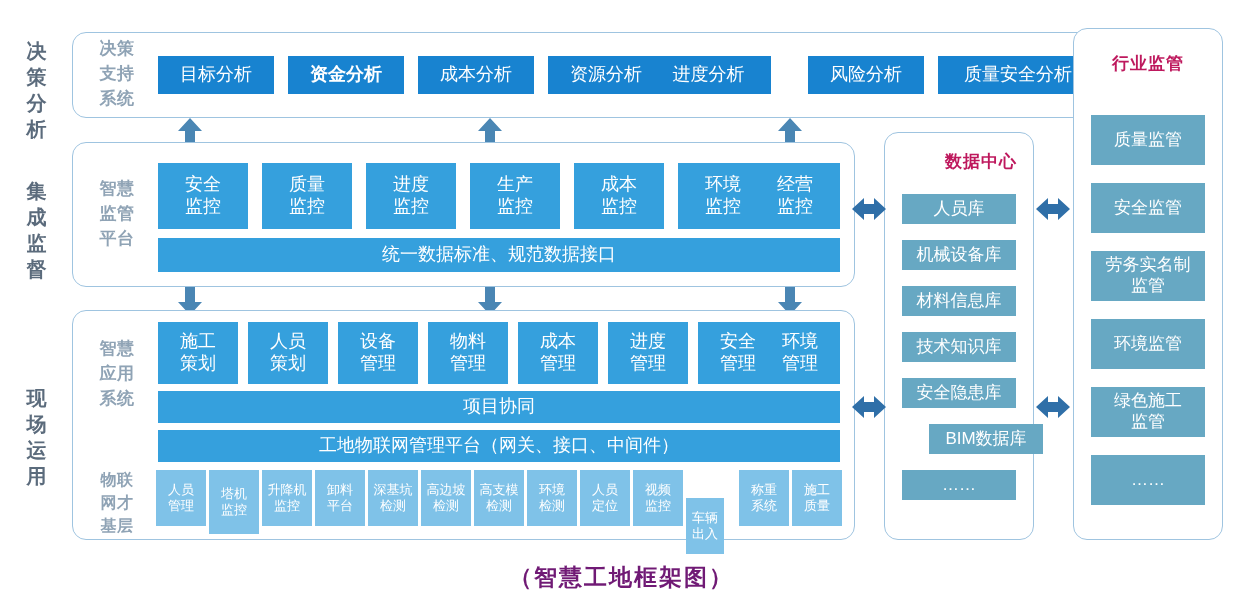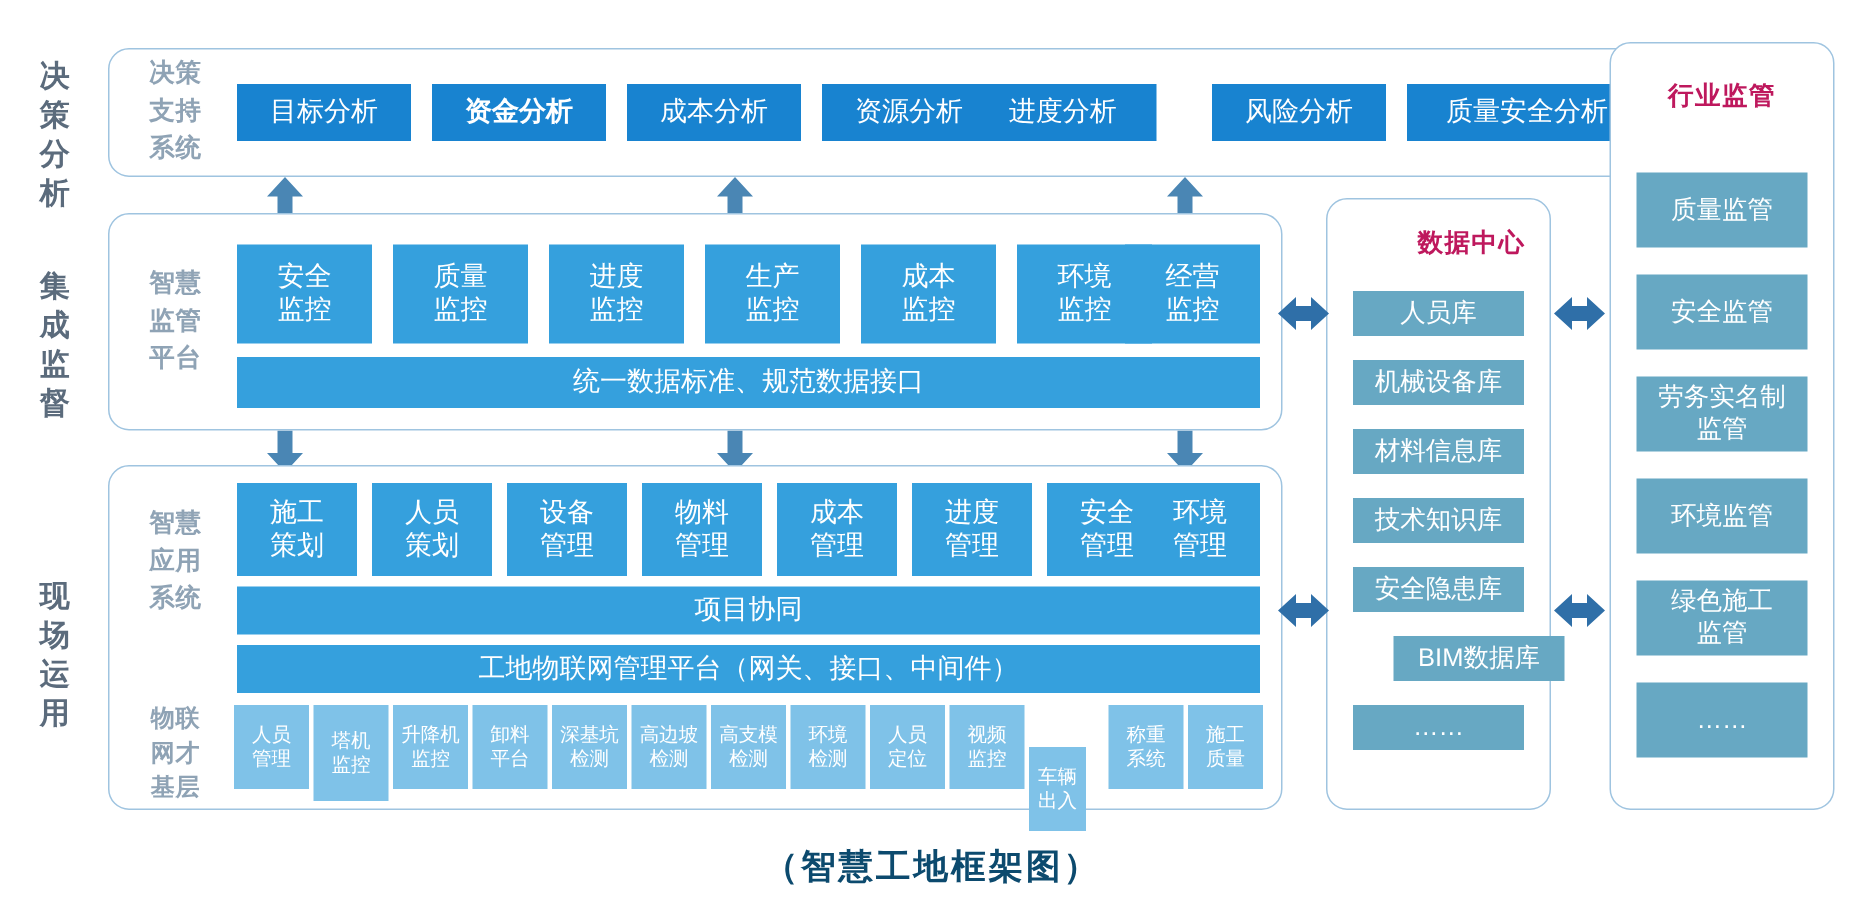--- a/index.html
+++ b/index.html
@@ -76,21 +76,21 @@
 
   
   .arrow{position:absolute;}
   .arrow svg{display:block;}
 
   
   .caption{
     position:absolute;
     left:0;right:0;
     text-align:center;
-    color:#0c4a6e;
+    color:#701a75;
     font-size:23px;
     font-weight:bold;
     letter-spacing:2px;
   }
 </style>
 </head>
 <body>
 
 <div class="stage">
 

